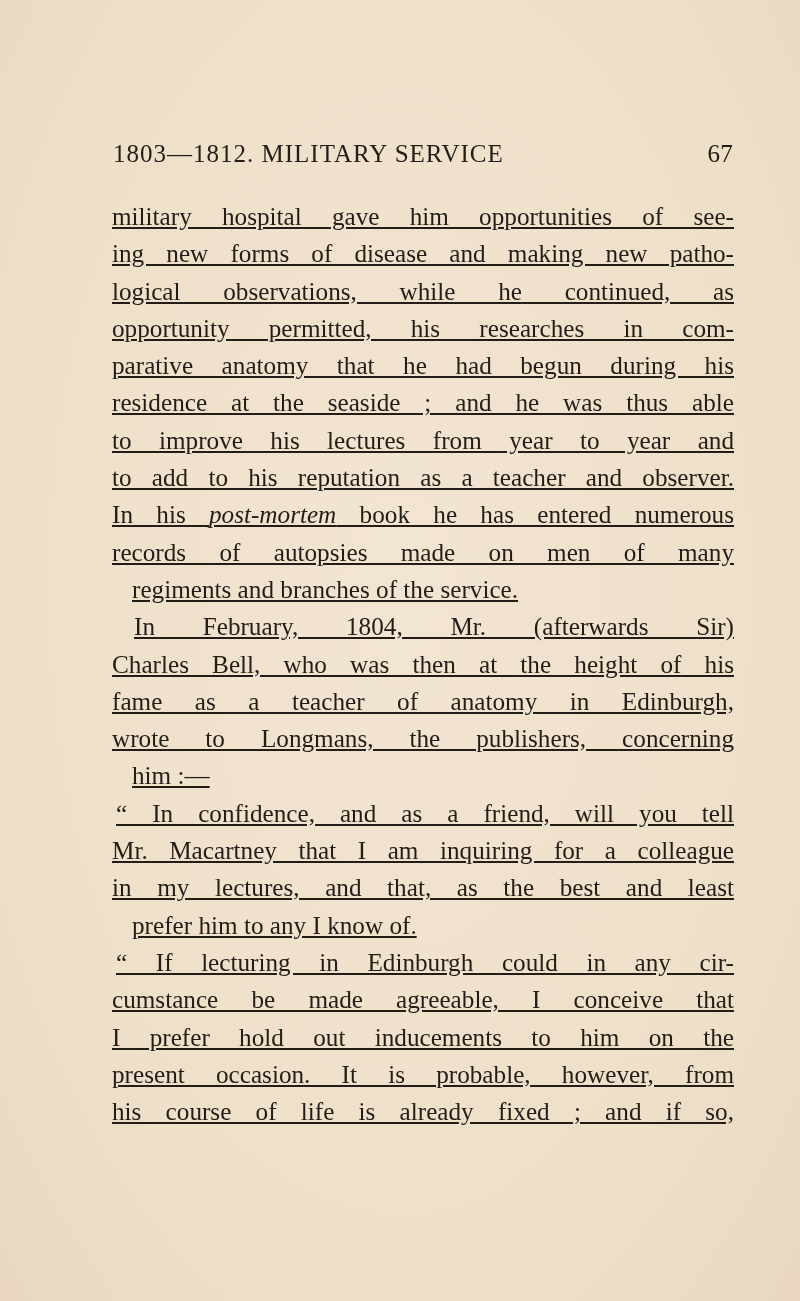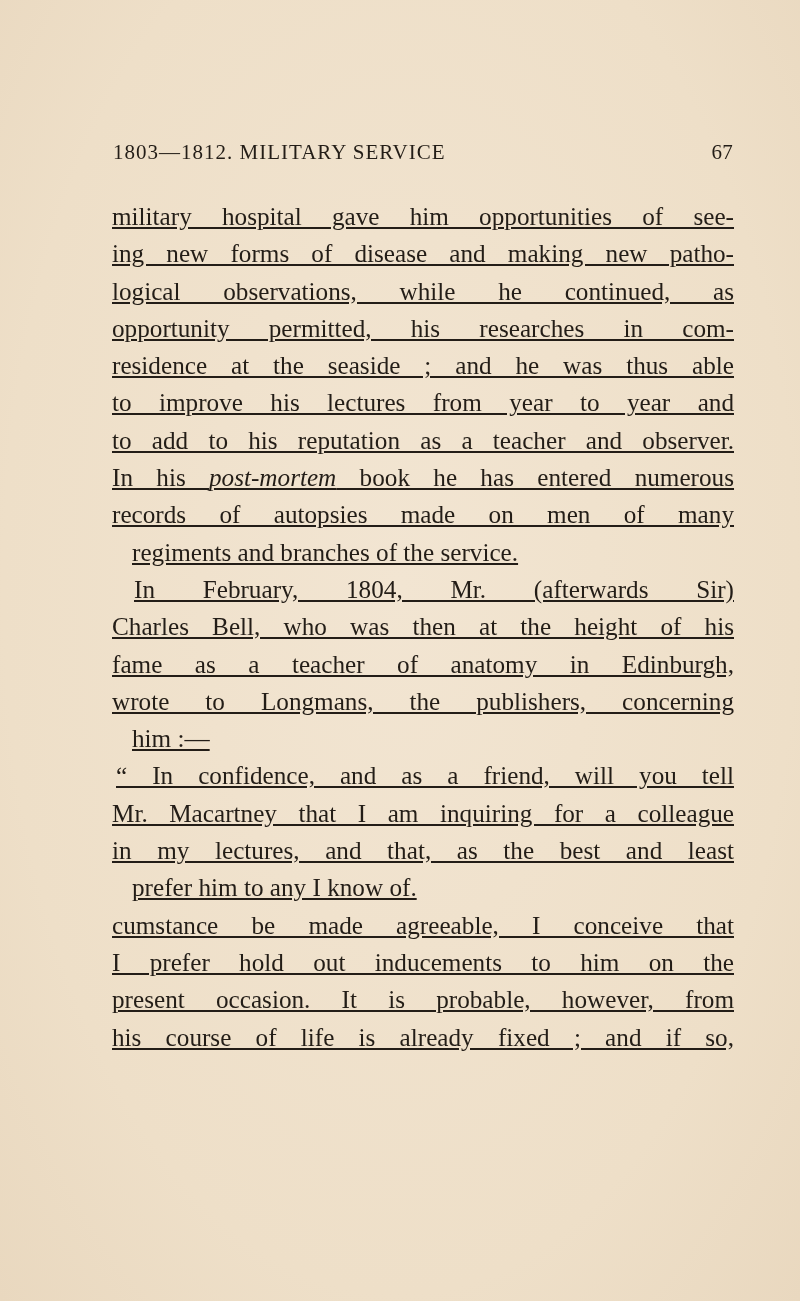--- a/index.html
+++ b/index.html
@@ -9,21 +9,21 @@
     font-family:"Liberation Serif", "DejaVu Serif", serif;
     color:#231d17;
     position:relative;
   }
   .page {
     position:absolute; left:0; top:0; width:800px; height:1301px;
     background: radial-gradient(ellipse at 50% 45%, #f2e5d2 0%, #eedfc8 70%, #e9d8bf 100%);
   }
   .running-head {
     position:absolute; top:140px; left:113px; width:620px;
-    font-size:21px; letter-spacing:0.3px;
+    font-size:25px; letter-spacing:0.3px;
     display:flex; justify-content:space-between; align-items:baseline;
   }
   .running-head .title { letter-spacing:1px; }
   .text-block {
     position:absolute; left:112px; top:198px; width:622px;
     font-size:25.2px; line-height:37.3px;
   }
   .line {
     display:block; height:37.3px; white-space:nowrap;
     text-align:justify; text-align-last:justify;text-decoration:underline;
@@ -40,33 +40,35 @@
   <div class="running-head">
     <span class="title">1803—1812. MILITARY SERVICE</span>
     <span class="pagenum">67</span>
   </div>
 
   <div class="text-block">
     <span class="line">military hospital gave him opportunities of see-</span>
     <span class="line">ing new forms of disease and making new patho-</span>
     <span class="line">logical observations, while he continued, as</span>
     <span class="line">opportunity permitted, his researches in com-</span>
+    <span class="line">parative anatomy that he had begun during his</span>
     <span class="line">residence at the seaside ; and he was thus able</span>
     <span class="line">to improve his lectures from year to year and</span>
     <span class="line">to add to his reputation as a teacher and observer.</span>
     <span class="line"><span>In his </span><em class="ital">post-mortem</em><span> book he has entered numerous</span></span>
     <span class="line">records of autopsies made on men of many</span>
     <span class="line last">regiments and branches of the service.</span>
     <span class="line indent">In February, 1804, Mr. (afterwards Sir)</span>
     <span class="line">Charles Bell, who was then at the height of his</span>
     <span class="line">fame as a teacher of anatomy in Edinburgh,</span>
     <span class="line">wrote to Longmans, the publishers, concerning</span>
     <span class="line last">him :—</span>
     <span class="line indent2">“ In confidence, and as a friend, will you tell</span>
     <span class="line">Mr. Macartney that I am inquiring for a colleague</span>
     <span class="line">in my lectures, and that, as the best and least</span>
     <span class="line last">prefer him to any I know of.</span>
+    <span class="line indent2">“ If lecturing in Edinburgh could in any cir-</span>
     <span class="line">cumstance be made agreeable, I conceive that</span>
     <span class="line">I prefer hold out inducements to him on the</span>
     <span class="line">present occasion. It is probable, however, from</span>
     <span class="line">his course of life is already fixed ; and if so,</span>
   </div>
 </div>
 
 </body></html>

